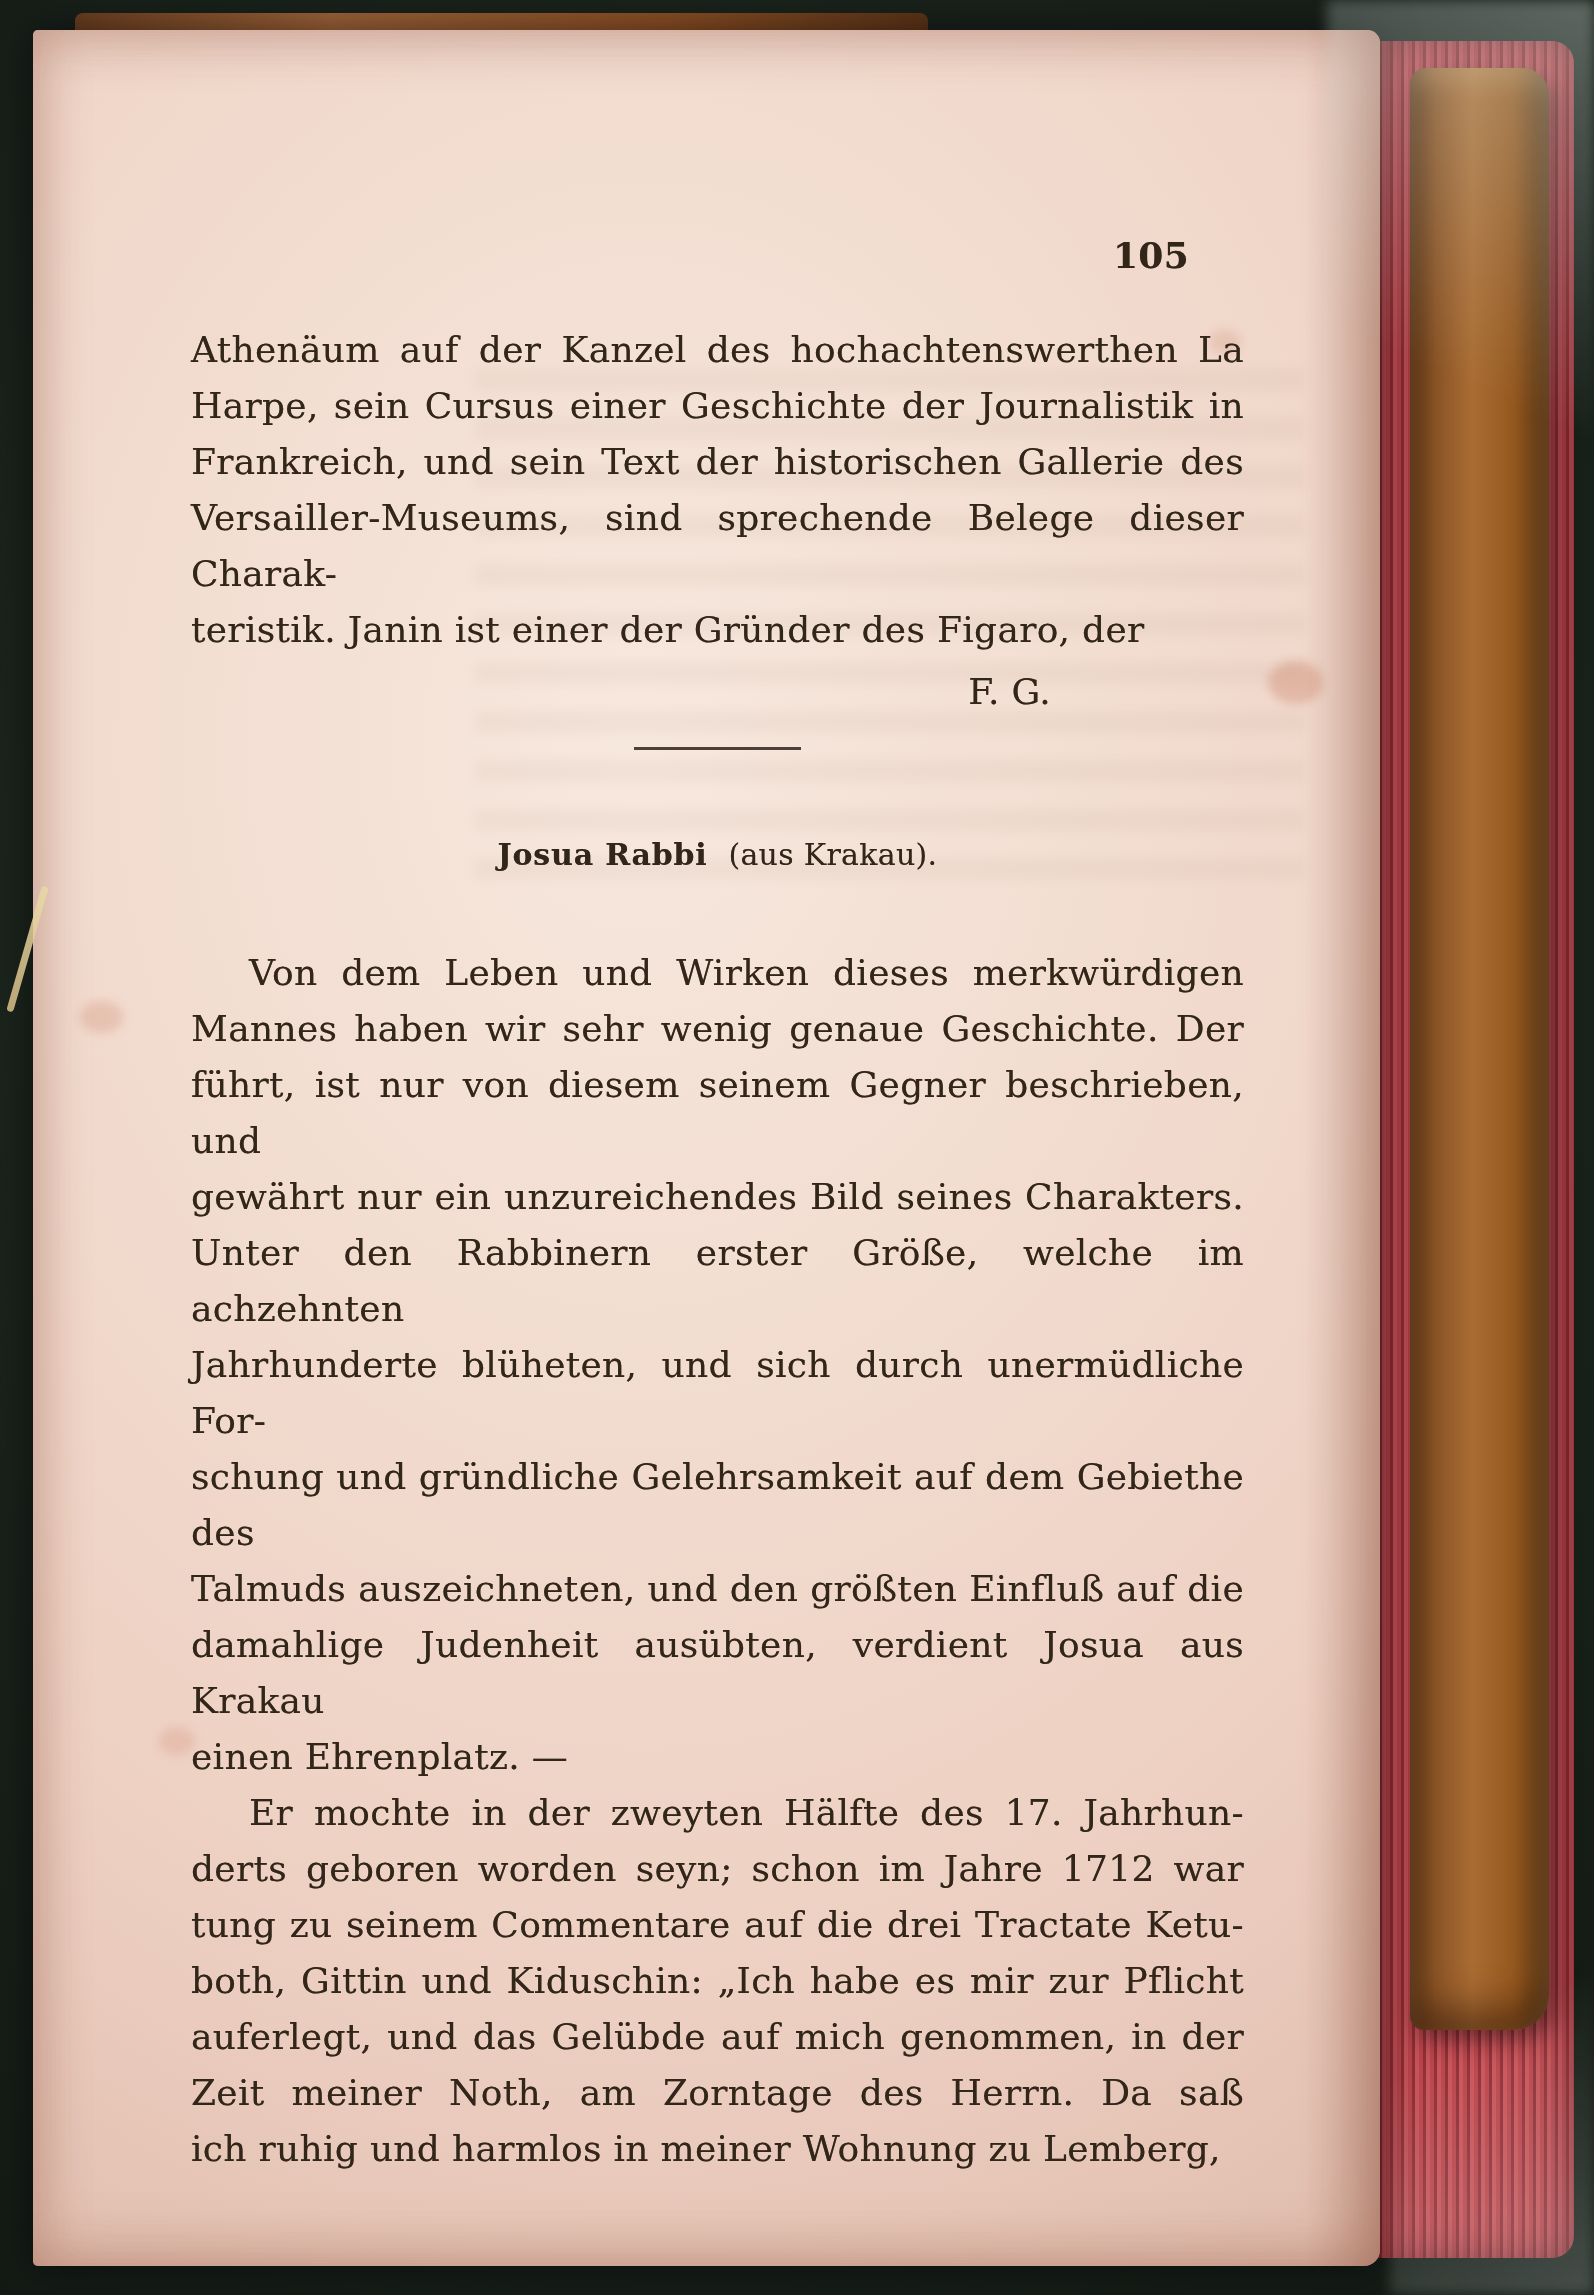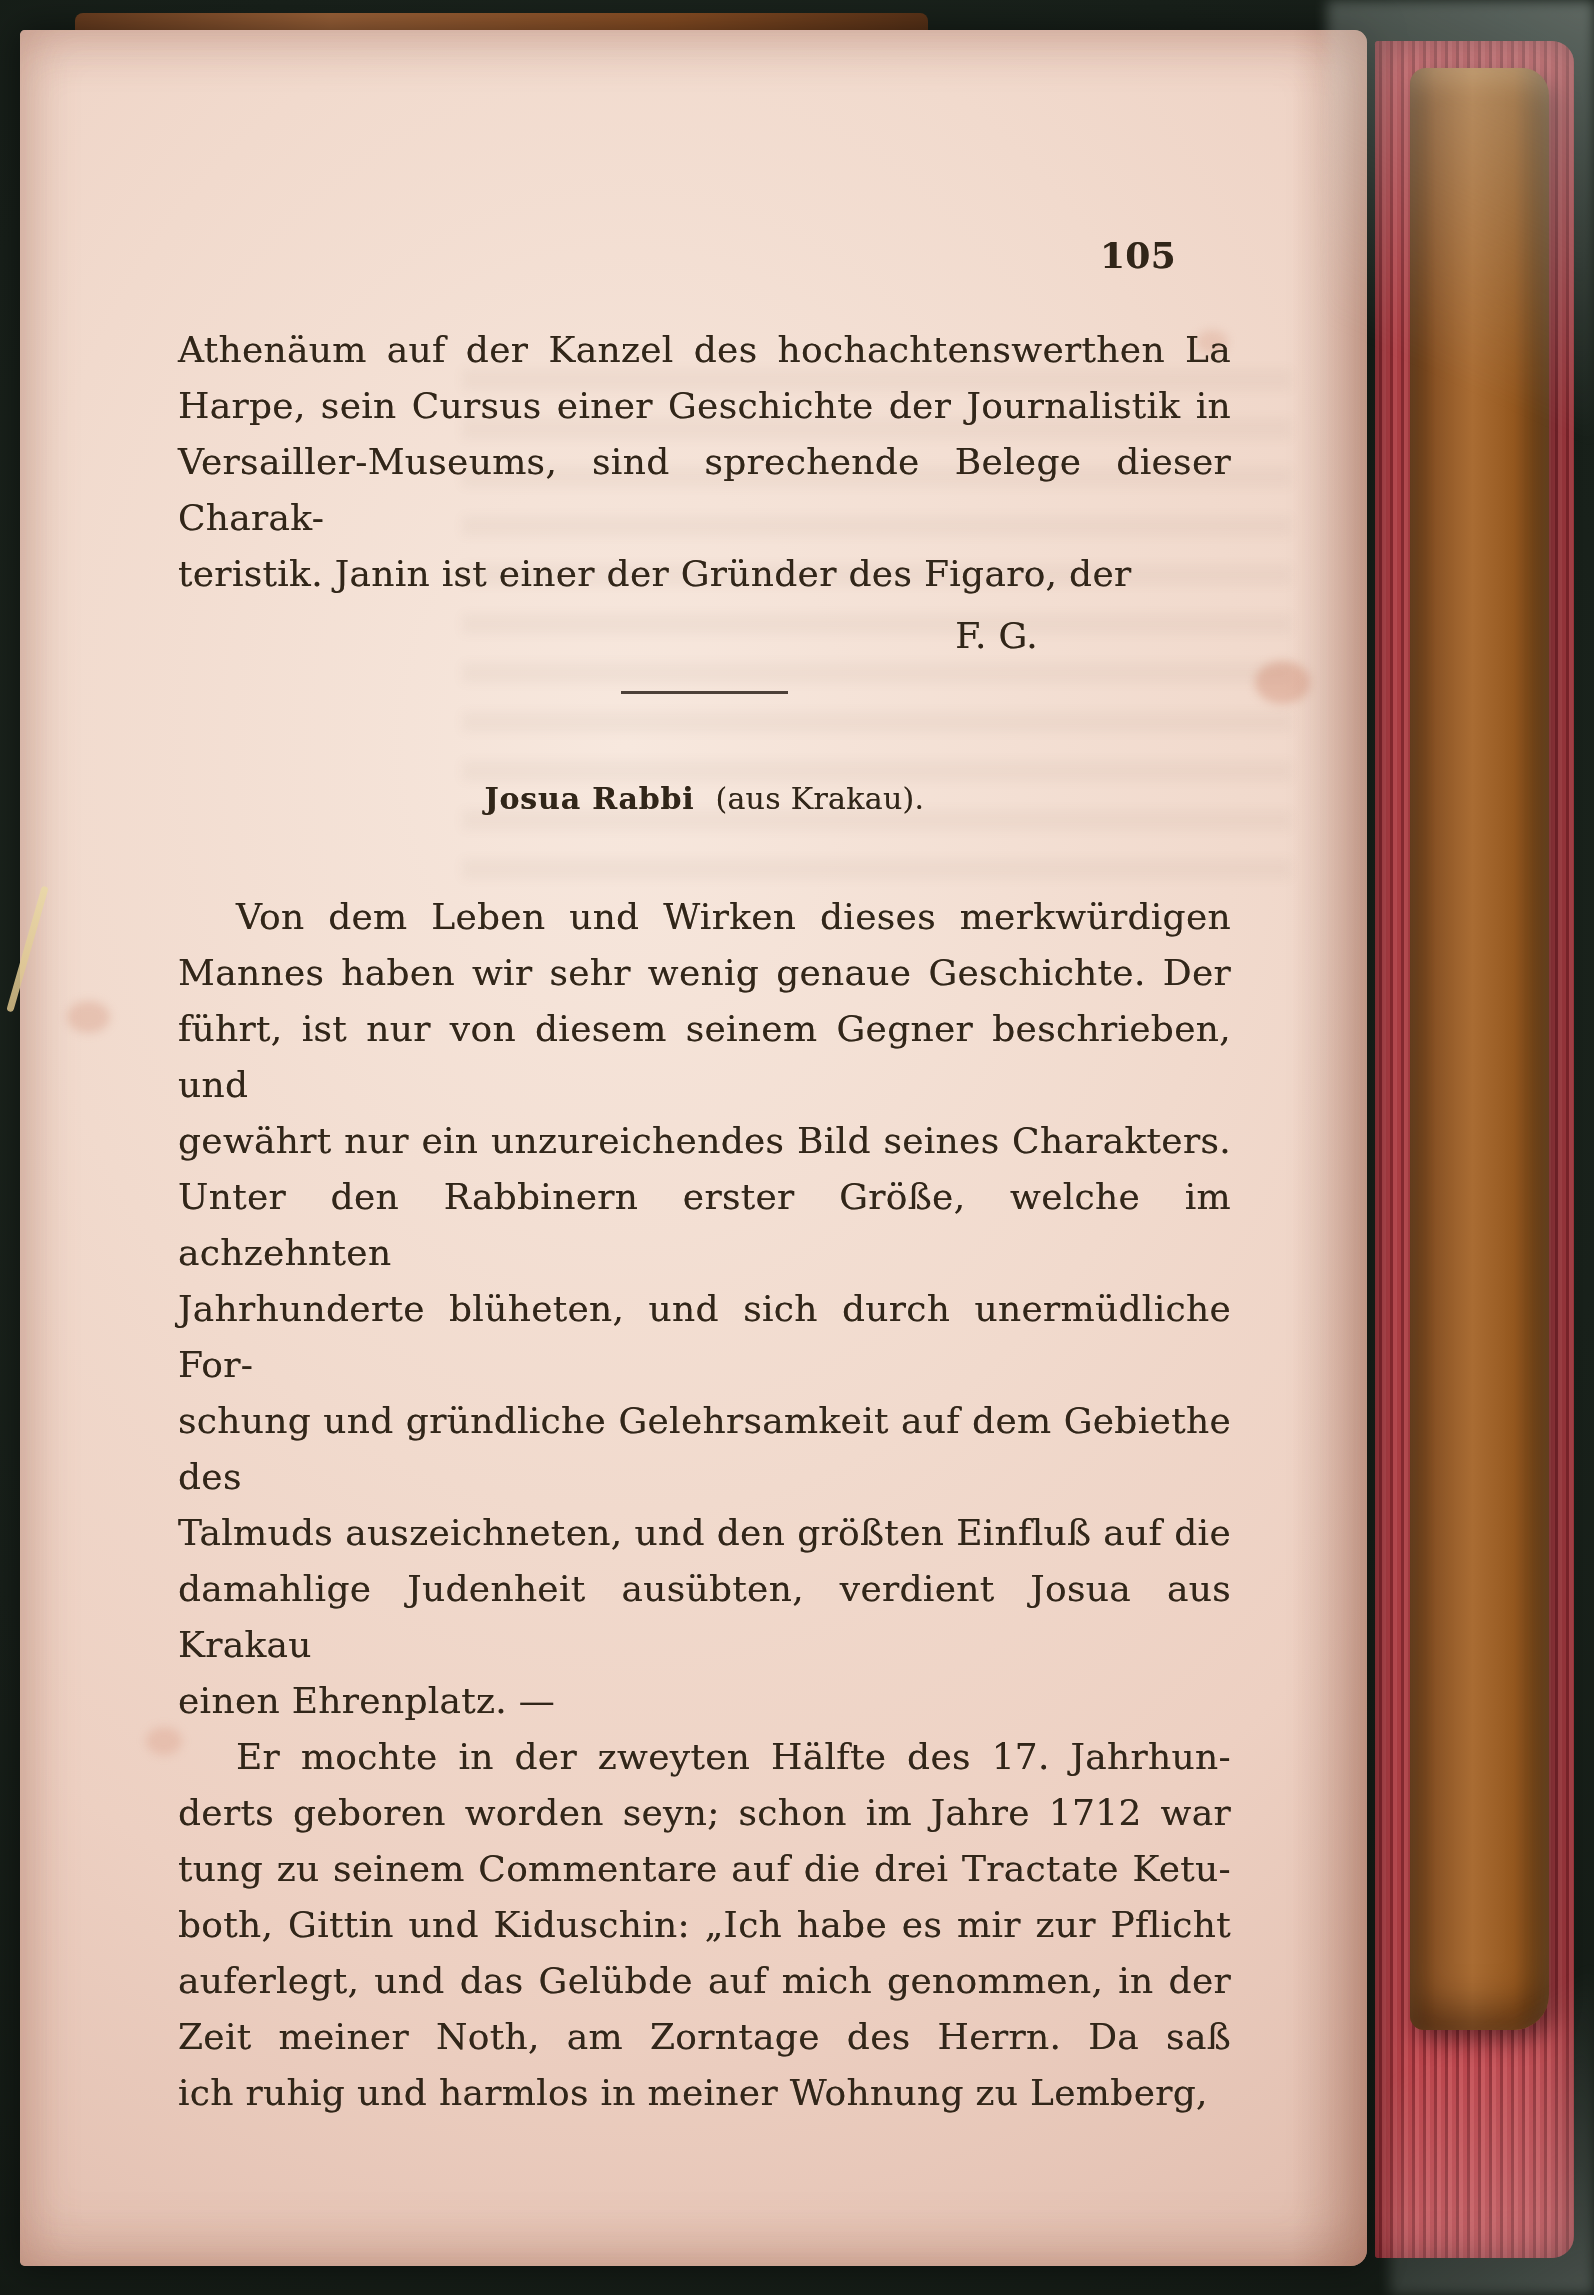--- a/index.html
+++ b/index.html
@@ -36,21 +36,21 @@
     z-index: 2;
   }
   .thread {
     position: absolute; left: 24px; top: 884px; width: 7px; height: 130px;
     background: linear-gradient(180deg, #ead9a6, #d9c088);
     border-radius: 4px; transform: rotate(16deg); opacity: .85; z-index: 4;
   }
 
   
   .page {
-    position: absolute; left: 20px; top: 30px; width: 1347px; height: 2236px;
+    position: absolute; left: 33px; top: 30px; width: 1347px; height: 2236px;
     background: radial-gradient(120% 90% at 45% 32%,
                 #f7e8de 0%, #f1dacd 38%, #edd0c2 62%, #e2bfb0 85%, #d5ab9b 100%);
     border-radius: 4.7px 12.6px 16px 4.7px;
     box-shadow: inset -27px 0 55px rgba(140,70,50,.20),
                 inset 20.5px 0 43px rgba(150,90,70,.16),
                 inset 0 -27px 51px rgba(150,90,70,.13),
                 inset 0 24px 43px rgba(160,100,80,.12),
                 0 0 36px rgba(0,0,0,.5);
     z-index: 3;
   }
@@ -143,20 +143,21 @@
     <div class="stain s3"></div>
     <div class="stain s4"></div>
 
     <div class="text-col">
 
       <div class="page-number">105</div>
 
       <div class="para intro">
           <div class="text-line">Athenäum auf der Kanzel des hochachtenswerthen La</div>
           <div class="text-line">Harpe, sein Cursus einer Geschichte der Journalistik in</div>
+          <div class="text-line">Frankreich, und sein Text der historischen Gallerie des</div>
           <div class="text-line">Versailler-Museums, sind sprechende Belege dieser Charak-</div>
           <div class="text-line">teristik. Janin ist einer der Gründer des Figaro, der</div>
         </div>
 
       <div class="signature">F. G.</div>
 
       <div class="section-divider"></div>
 
       <div class="section-heading">
         <span class="title">Josua Rabbi</span>

